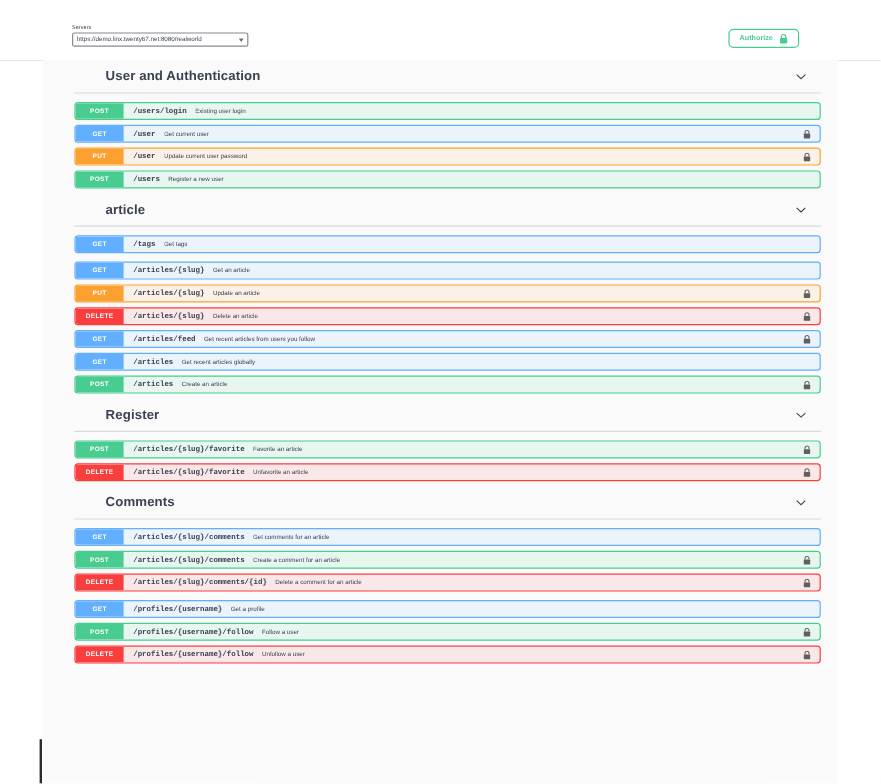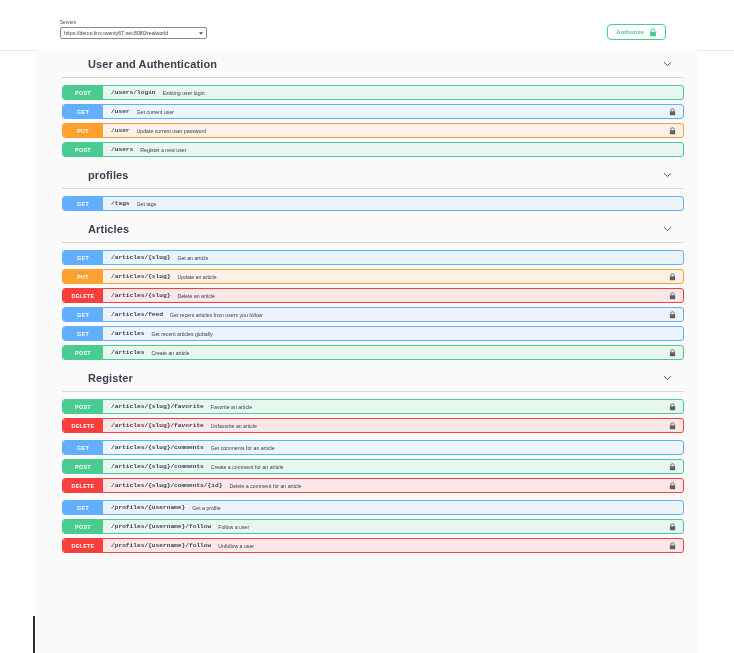--- a/index.html
+++ b/index.html
@@ -288,44 +288,38 @@
             <span class="op-summary">Register a new user</span>
             <svg class="op-lock hidden" viewBox="0 0 20 24">
               <path d="M5 10V7a5 5 0 0 1 10 0v3" fill="none" stroke="#606060" stroke-width="2.6"></path>
               <rect x="2" y="10" width="16" height="12" rx="1.6" fill="#606060"></rect>
             </svg>
           </div>
         </div>
       </div>
       <div class="opblock-tag-section">
         <div class="opblock-tag">
-          <span class="tag-name">profiles</span>
+          <span class="tag-name">article</span>
           <svg class="chev" viewBox="0 0 20 12">
             <path d="M2 2 L10 9.5 L18 2" fill="none" stroke="#3b4151" stroke-width="2"></path>
           </svg>
         </div>
         <div class="op-list">
           <div class="opblock b-get">
             <span class="op-method m-get">GET</span>
             <span class="op-path">/tags</span>
             <span class="op-summary">Get tags</span>
             <svg class="op-lock hidden" viewBox="0 0 20 24">
               <path d="M5 10V7a5 5 0 0 1 10 0v3" fill="none" stroke="#606060" stroke-width="2.6"></path>
               <rect x="2" y="10" width="16" height="12" rx="1.6" fill="#606060"></rect>
             </svg>
           </div>
         </div>
       </div>
       <div class="opblock-tag-section">
-        <div class="opblock-tag">
-          <span class="tag-name">Articles</span>
-          <svg class="chev" viewBox="0 0 20 12">
-            <path d="M2 2 L10 9.5 L18 2" fill="none" stroke="#3b4151" stroke-width="2"></path>
-          </svg>
-        </div>
         <div class="op-list">
           <div class="opblock b-get">
             <span class="op-method m-get">GET</span>
             <span class="op-path">/articles/{slug}</span>
             <span class="op-summary">Get an article</span>
             <svg class="op-lock hidden" viewBox="0 0 20 24">
               <path d="M5 10V7a5 5 0 0 1 10 0v3" fill="none" stroke="#606060" stroke-width="2.6"></path>
               <rect x="2" y="10" width="16" height="12" rx="1.6" fill="#606060"></rect>
             </svg>
           </div>
@@ -398,20 +392,26 @@
             <span class="op-path">/articles/{slug}/favorite</span>
             <span class="op-summary">Unfavorite an article</span>
             <svg class="op-lock" viewBox="0 0 20 24">
               <path d="M5 10V7a5 5 0 0 1 10 0v3" fill="none" stroke="#606060" stroke-width="2.6"></path>
               <rect x="2" y="10" width="16" height="12" rx="1.6" fill="#606060"></rect>
             </svg>
           </div>
         </div>
       </div>
       <div class="opblock-tag-section">
+        <div class="opblock-tag">
+          <span class="tag-name">Comments</span>
+          <svg class="chev" viewBox="0 0 20 12">
+            <path d="M2 2 L10 9.5 L18 2" fill="none" stroke="#3b4151" stroke-width="2"></path>
+          </svg>
+        </div>
         <div class="op-list">
           <div class="opblock b-get">
             <span class="op-method m-get">GET</span>
             <span class="op-path">/articles/{slug}/comments</span>
             <span class="op-summary">Get comments for an article</span>
             <svg class="op-lock hidden" viewBox="0 0 20 24">
               <path d="M5 10V7a5 5 0 0 1 10 0v3" fill="none" stroke="#606060" stroke-width="2.6"></path>
               <rect x="2" y="10" width="16" height="12" rx="1.6" fill="#606060"></rect>
             </svg>
           </div>

